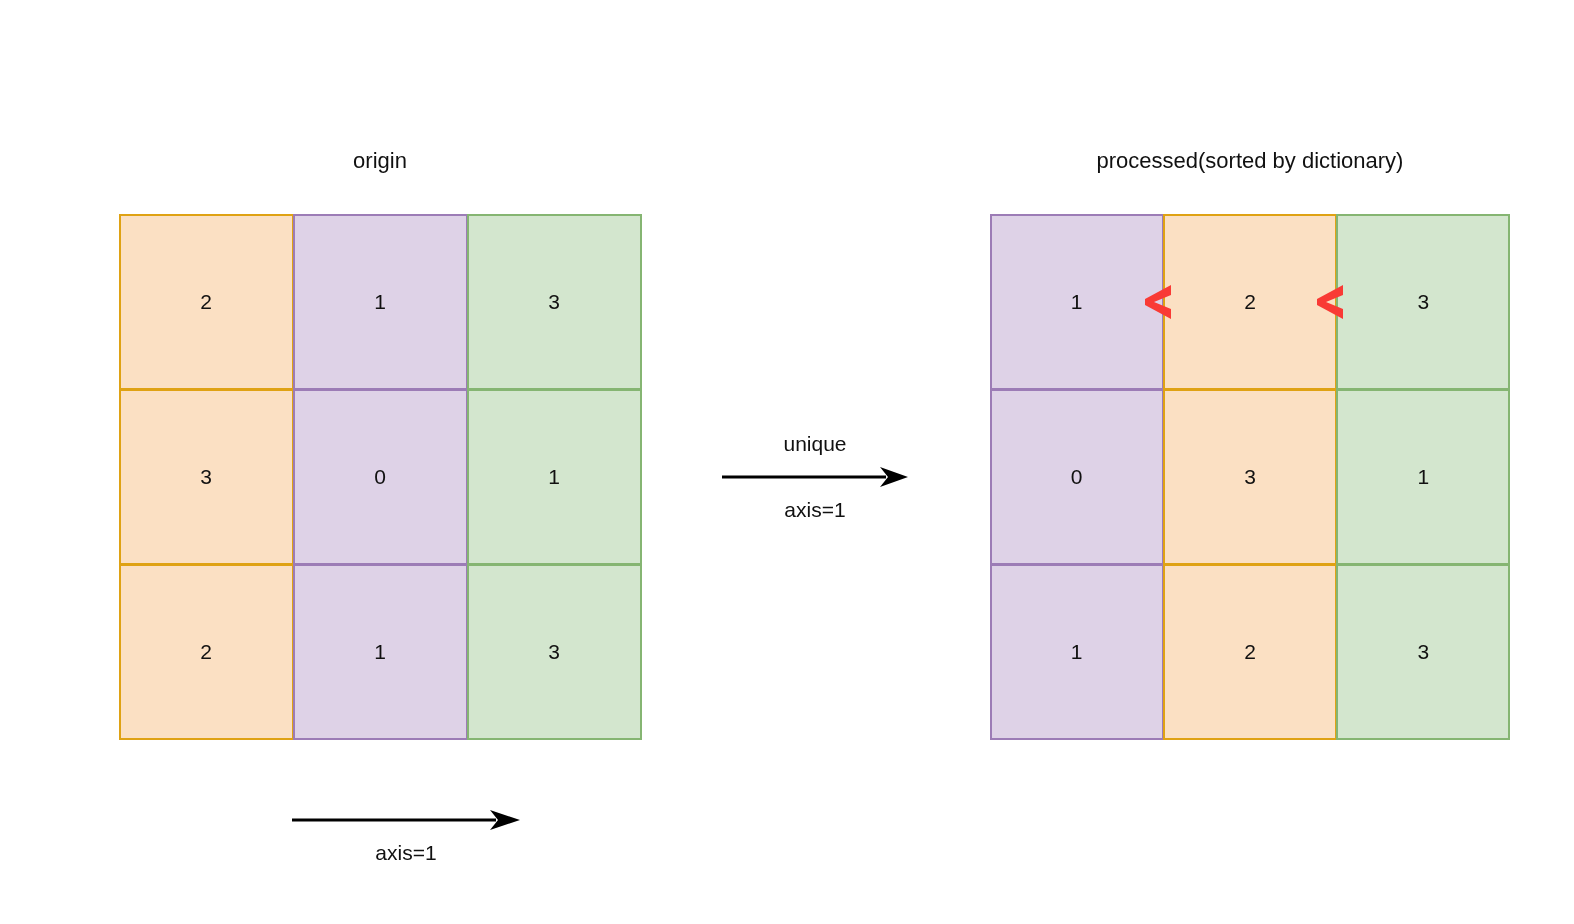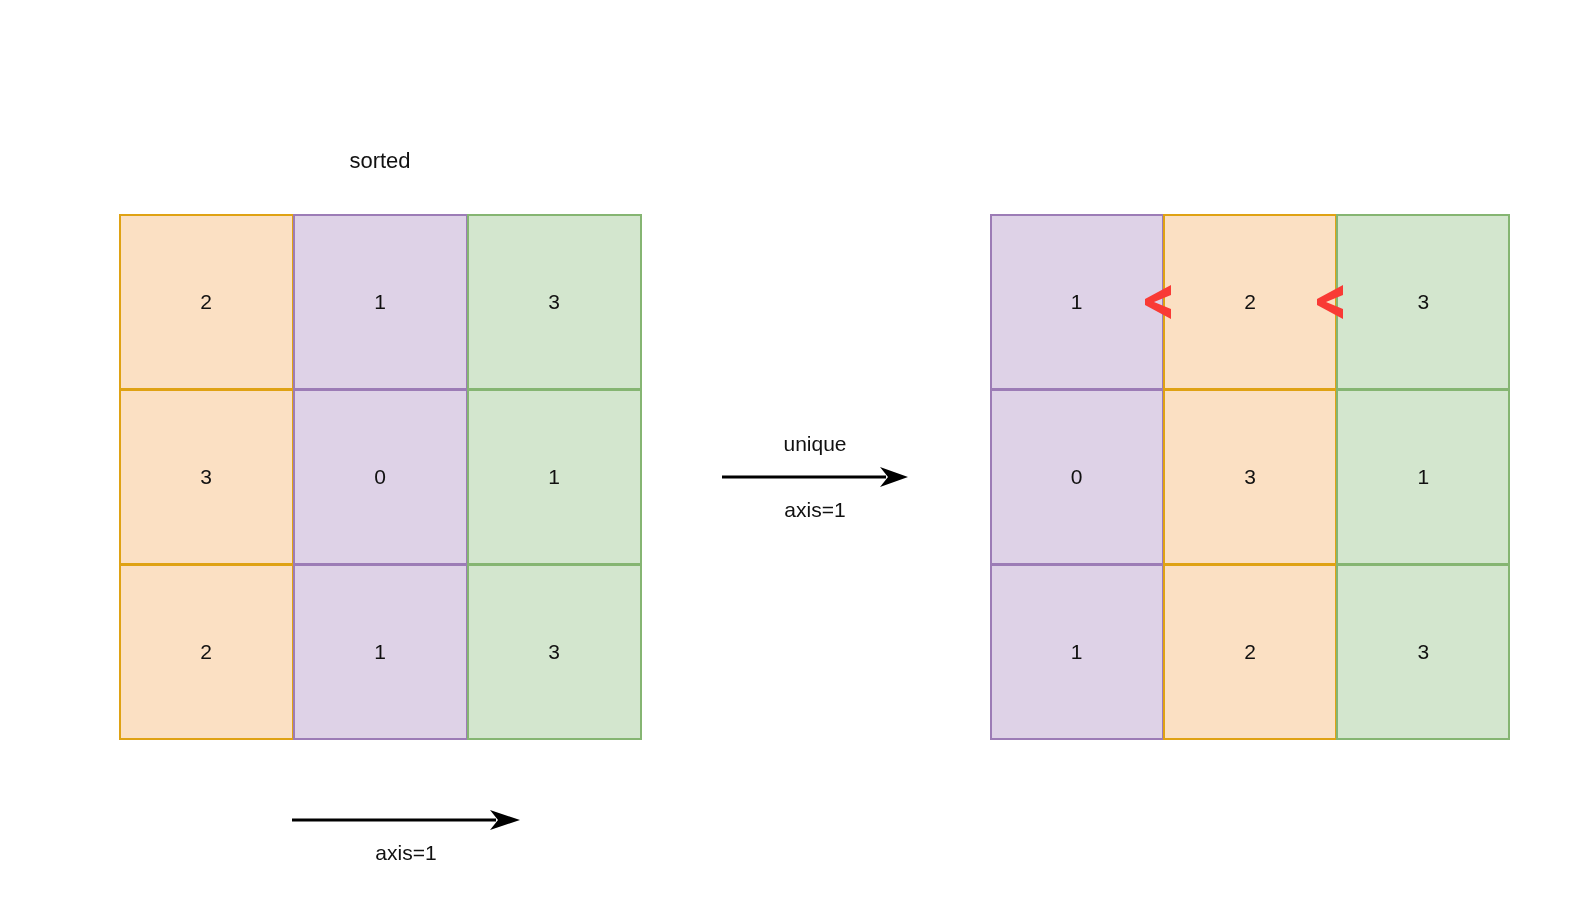--- a/index.html
+++ b/index.html
@@ -137,21 +137,21 @@
     left: 0;
   }
   #svg-unique { top: 40px; }
   #svg-axis-bottom { top: 8px; }
 </style>
 </head>
 <body>
 
 <div class="stage">
 
-  <div class="title" id="title-origin">sorted</div>
+  <div class="title" id="title-origin">origin</div>
 
   <div class="matrix" id="matrix-origin">
     <div class="cell c-orange">2</div>
     <div class="cell c-purple">1</div>
     <div class="cell c-green">3</div>
 
     <div class="cell c-orange">3</div>
     <div class="cell c-purple">0</div>
     <div class="cell c-green">1</div>
 
@@ -164,20 +164,21 @@
     <div class="arrow-label" id="label-unique">unique</div>
 
     <svg class="arrow-svg" id="svg-unique" width="190" height="24">
       <line x1="2" y1="12" x2="166" y2="12" stroke="#000000" stroke-width="3"></line>
       <polygon points="160,2 188,12 160,22 168,12" fill="#000000"></polygon>
     </svg>
 
     <div class="arrow-label" id="label-unique-axis">axis=1</div>
   </div>
 
+  <div class="title" id="title-processed">processed(sorted by dictionary)</div>
 
   <div class="matrix" id="matrix-processed">
     <div class="cell c-purple">1</div>
     <div class="cell c-orange">2</div>
     <div class="cell c-green">3</div>
 
     <div class="cell c-purple">0</div>
     <div class="cell c-orange">3</div>
     <div class="cell c-green">1</div>
 

